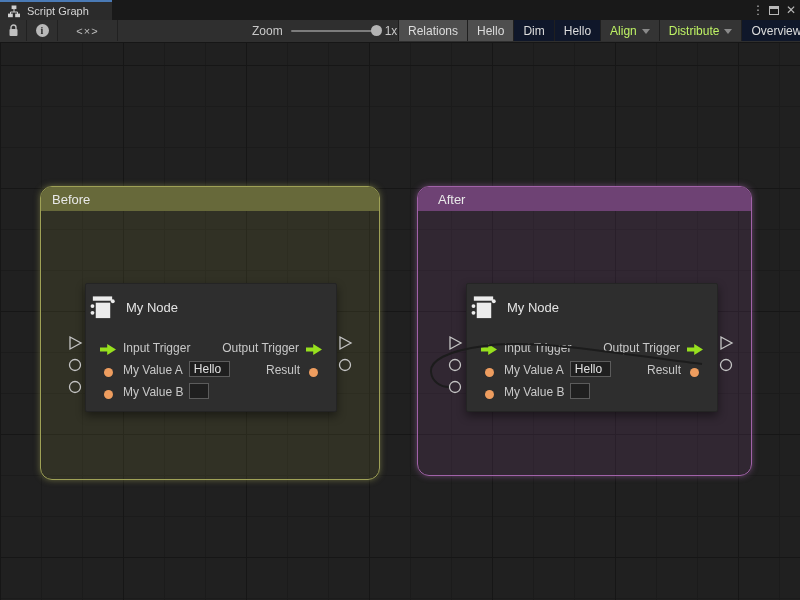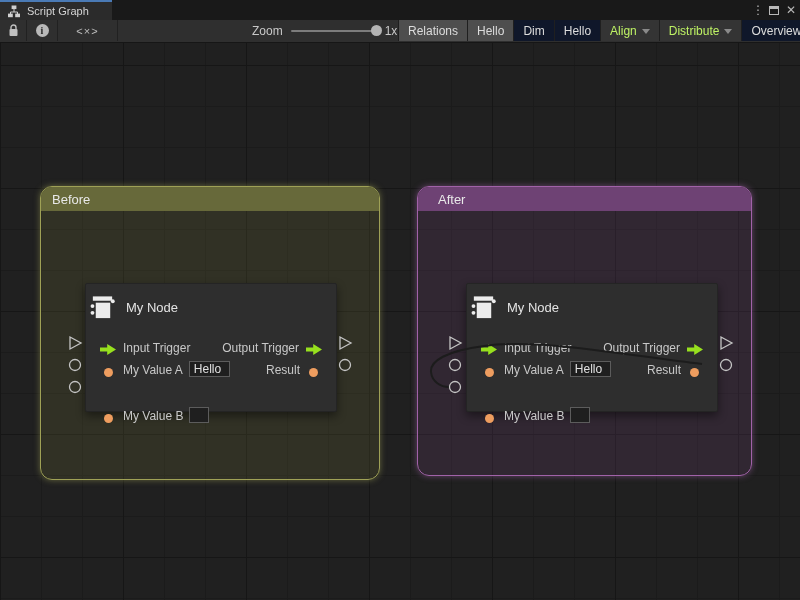--- a/index.html
+++ b/index.html
@@ -63,21 +63,21 @@
 
   
   .node { position:absolute; width:252px; height:129px; background:#2e2e2e; border:1px solid #242424;
     border-radius:2px; box-shadow:0 4px 10px rgba(0,0,0,0.45); }
   .node.before-node { left:85px; top:240px; }
   .node.after-node  { left:466px; top:240px; }
   .node-header { display:flex; align-items:center; height:46px; padding-left:3px; gap:10px; }
   .node-title { color:#e3e3e3; font-size:13px; }
   .node-row { position:absolute; left:0; right:0; height:22px; display:flex; align-items:flex-end;
     padding:0 14px; font-size:12px; color:#c8c8c8; }
-  .row-1 { top:49px; } .row-2 { top:71px; } .row-3 { top:93px;margin-top:24px; }
+  .row-1 { top:49px; } .row-2 { top:71px; } .row-3 { top:93px; }
   .dot { width:9px; height:9px; border-radius:50%; background:#ee9d5f; margin:0 10px 0 4px; flex:none; }
   .arrow-ico { flex:none; margin-right:7px; }
   .arrow-ico.out { margin:0 0 0 7px; }
   .spacer { margin-left:auto; }
   .port-field { background:#1f1f1f; border:1px solid #5c5c5c; border-radius:0; color:#e0e0e0;
     font-size:12px; font-family:"Liberation Sans",sans-serif; height:16px; padding:0 4px; margin-left:6px; outline:none; }
   .field-a { width:41px; }
   .field-b { width:20px; }
 
   .overlay { position:absolute; left:0; top:0; width:800px; height:557px; pointer-events:none; }

